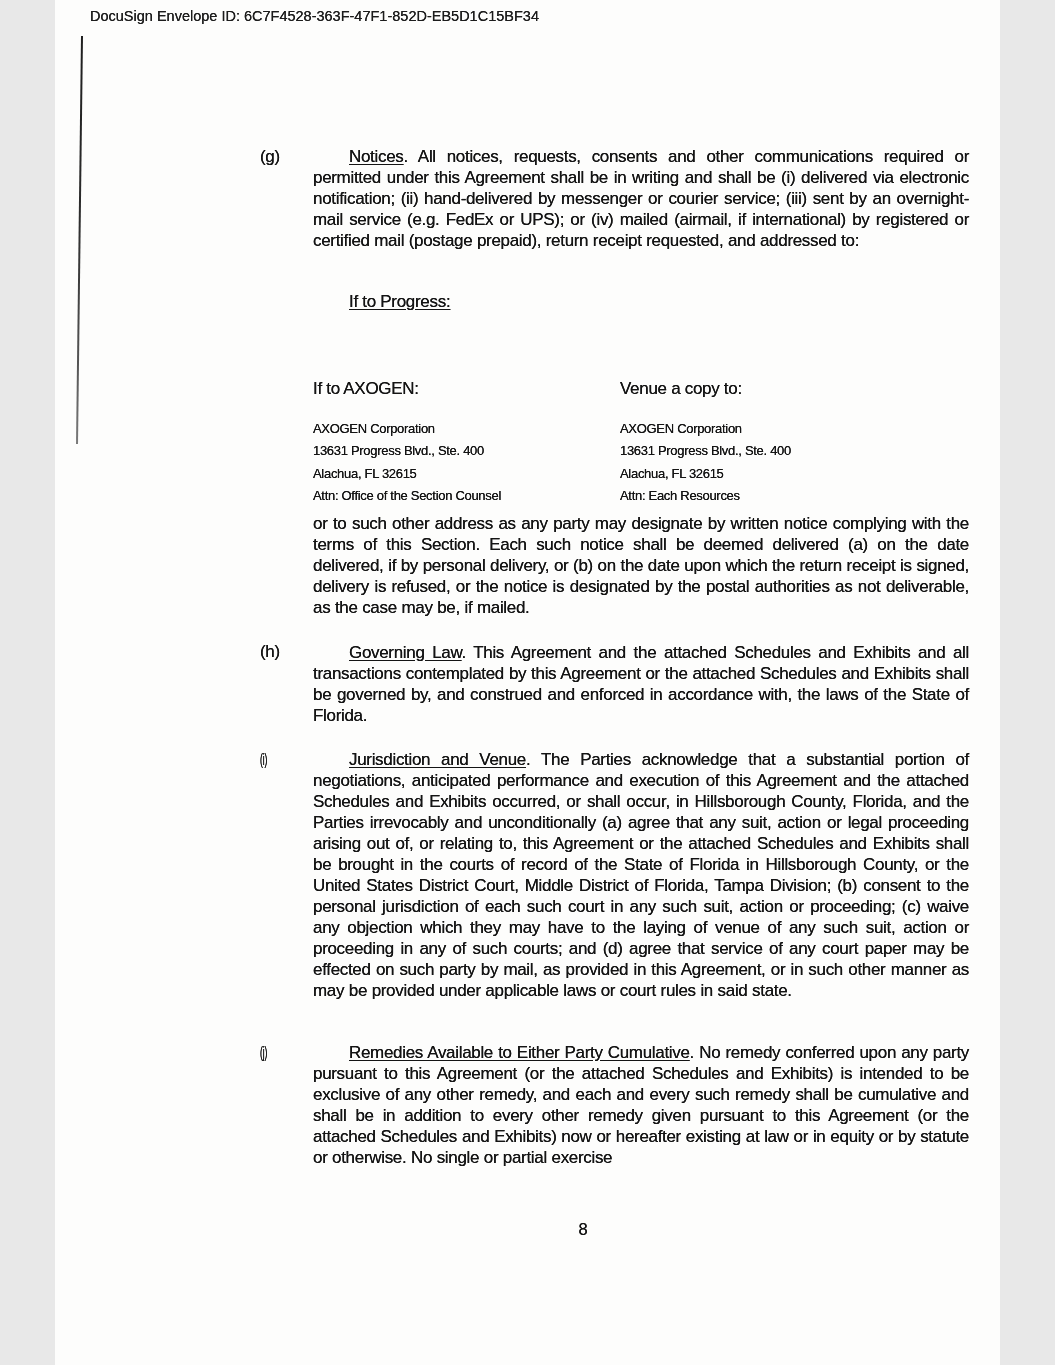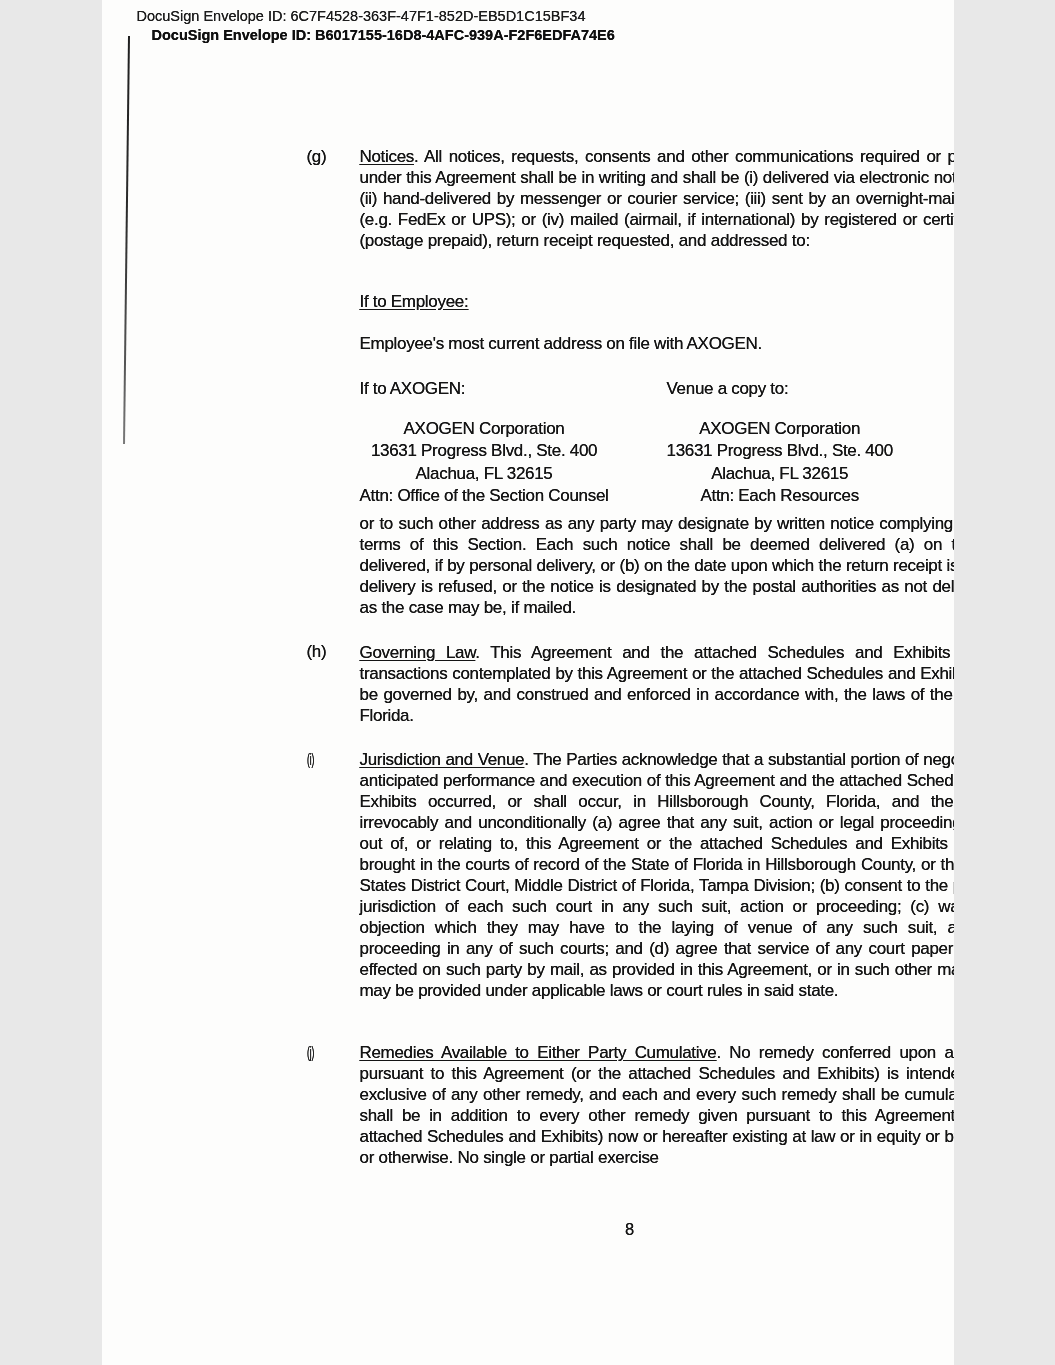--- a/index.html
+++ b/index.html
@@ -1,18 +1,18 @@
 <!DOCTYPE html>
 <html><head>
 <meta charset="utf-8">
 <style>
   html, body { margin:0; padding:0; background:#e8e8e8; }
   .page {
     position:relative;
-    width:852px; height:1365px;
+    width:945px; height:1365px;
     margin:0 auto;
     background:#fdfdfc;
     font-family:"Liberation Sans", sans-serif;
     color:#141414;
     overflow:hidden;
     text-shadow:0 0 0.45px currentColor; 
   }
   .env-line { position:absolute; font-size:14.5px; letter-spacing:0; white-space:nowrap; }
   .env-line.outer { left:35px; top:8px; color:#1c1c1c; }
   .env-line.inner { left:50px; top:27px; font-weight:700; color:#0f0f0f; filter:blur(0.2px); }
@@ -27,46 +27,44 @@
     position:absolute; left:205px; width:50px;
     font-size:17px; line-height:21px; letter-spacing:-0.3px;
   }
   .slabel .cond { display:inline-block; transform:scaleX(0.5); transform-origin:left center; }
 
   .para {
     position:absolute; left:258px; width:656px;
     font-size:17px; line-height:21px; letter-spacing:-0.32px;
     text-align:justify; word-spacing:0.2px;
   }
-  .u { text-decoration:underline; text-underline-offset:2px; }
+  .u { text-decoration:underline; text-underline-offset:2px;margin-left:36px; }
 
   .free { position:absolute; font-size:17px; line-height:21px; letter-spacing:-0.3px; white-space:nowrap; }
 
-  .addr { position:absolute; top:418px; font-size:17px; line-height:22.4px; letter-spacing:-0.3px; white-space:nowrap;text-align:center; }
+  .addr { position:absolute; top:418px; font-size:13px; line-height:22.4px; letter-spacing:-0.3px; white-space:nowrap; }
   .addr div { white-space:nowrap; }
   .addr.left { left:258px; }
   .addr.right { left:565px; }
 
   .pageno { position:absolute; left:508px; top:1220px; width:40px; text-align:center; font-size:16.5px; }
 </style>
 </head>
 <body>
 
 <div class="page">
 
   <div class="env-line outer">DocuSign Envelope ID: 6C7F4528-363F-47F1-852D-EB5D1C15BF34</div>
-  <div class="env-line inner">DocuSign Envelope ID: B6017155-16D8-4AFC-939A-F2F6EDFA74E6</div>
 
   <div class="scan-line"></div>
 
   <div class="slabel" style="top:146px">(g)</div>
   <div class="para" style="top:146px"><span class="u">Notices</span><span>. </span><span>All notices, requests, consents and other communications required or permitted under this Agreement shall be in writing and shall be (i) delivered via electronic notification; (ii) hand-delivered by messenger or courier service; (iii) sent by an overnight-mail service (e.g. FedEx or UPS); or (iv) mailed (airmail, if international) by registered or certified mail (postage prepaid), return receipt requested, and addressed to:</span></div>
 
-  <div class="free u" style="left:258px; top:291px">If to Employee:</div>
-  <div class="free" style="left:258px; top:333px">Employee's most current address on file with AXOGEN.</div>
+  <div class="free u" style="left:258px; top:291px">If to Progress:</div>
 
   <div class="free" style="left:258px; top:378px">If to AXOGEN:</div>
   <div class="free" style="left:565px; top:378px">Venue a copy to:</div>
 
   <div class="addr left">
     <div>AXOGEN Corporation</div>
     <div>13631 Progress Blvd., Ste. 400</div>
     <div>Alachua, FL 32615</div>
     <div>Attn: Office of the Section Counsel</div>
   </div>

